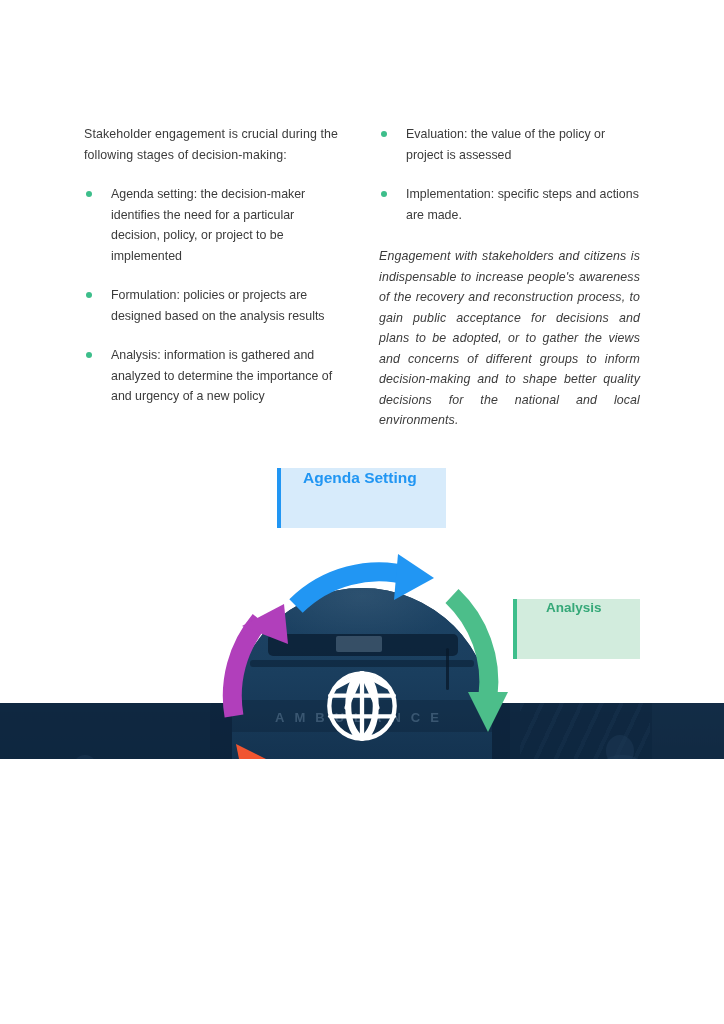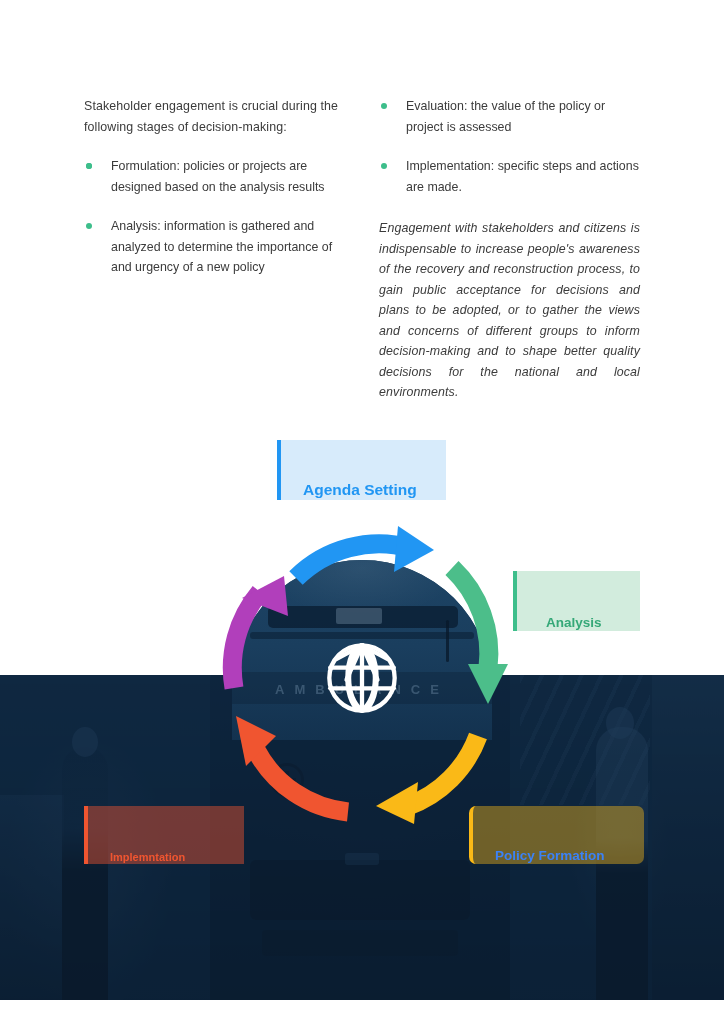--- a/index.html
+++ b/index.html
@@ -8,23 +8,24 @@
     width: 724px;
     height: 1024px;
     background: #ffffff;
     font-family: "Liberation Sans", sans-serif;
     overflow: hidden;
   }
 
   #page {
     position: relative;
     width: 724px;
-    height: 1000px;
+    height: 731px;
     background: #ffffff;
     overflow: hidden;
+    margin-top: 28px;
   }
 
   
   .text-area {
     position: absolute;
     top: 96px;
     left: 84px;
     width: 556px;
     display: flex;
     gap: 36px;
@@ -213,21 +214,21 @@
     top: 635px;
     width: 86px;
     height: 86px;
   }
   .globe svg { display: block; width: 86px; height: 86px; }
 
   
   .label-box {
     position: absolute;
     display: flex;
-    align-items: flex-end;
+    align-items: flex-start;
     font-weight: 700;
     line-height: 1.28;
   }
   .label-box .lb-text { padding-left: 22px; padding-right: 12px; }
 
   .lb-agenda {
     left: 277px; top: 440px; width: 169px; height: 60px;
     background: #d7ebfb; border-left: 4px solid #2196f3;
     font-size: 15.5px; color: #2196f3;
   }
@@ -257,20 +258,21 @@
 
 <div id="page">
 
   <div class="text-area">
 
     <div class="col">
       <p class="para">Stakeholder engagement is crucial during the following stages of decision-making:</p>
       <ul class="bullet-list">
         <li class="bullet-item">
           <span class="bullet-dot"></span>
+          <span>Agenda setting: the decision-maker identifies the need for a particular decision, policy, or project to be implemented</span>
         </li>
         <li class="bullet-item">
           <span class="bullet-dot"></span>
           <span>Formulation: policies or projects are designed based on the analysis results</span>
         </li>
         <li class="bullet-item">
           <span class="bullet-dot"></span>
           <span>Analysis: information is gathered and analyzed to determine the importance of and urgency of a new policy</span>
         </li>
       </ul>

